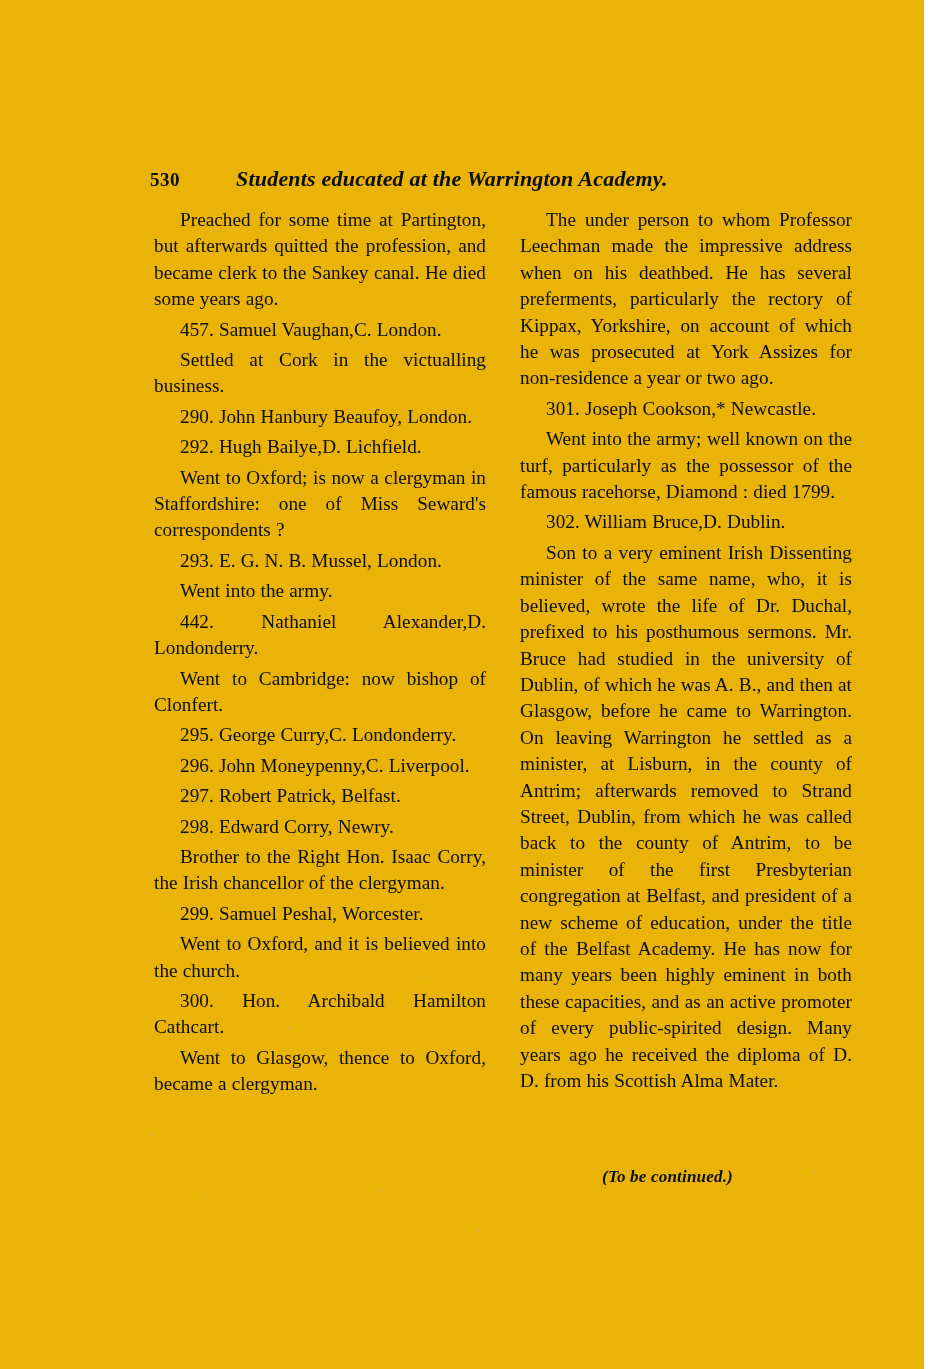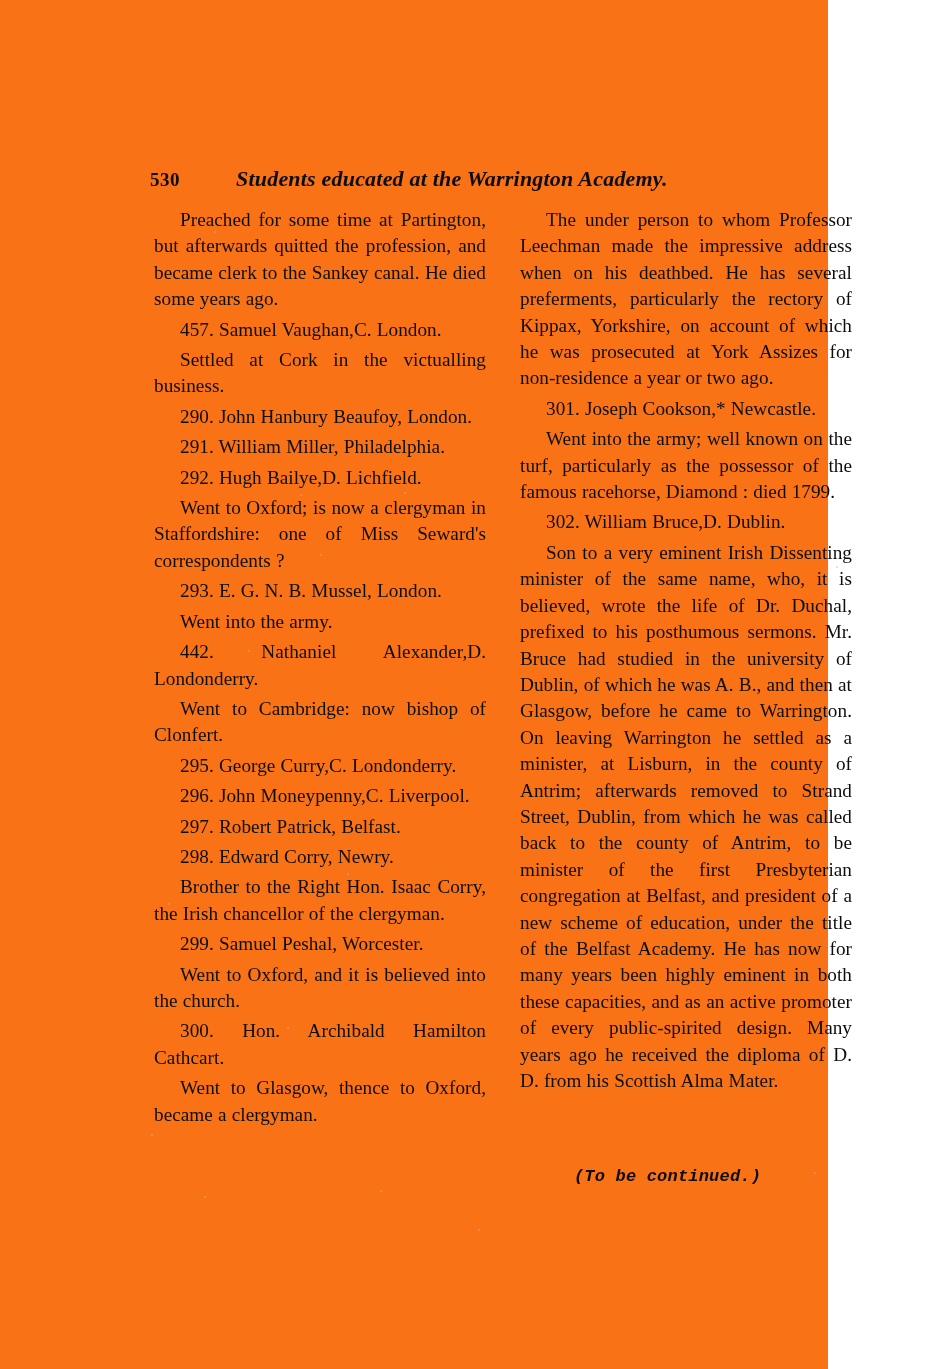--- a/index.html
+++ b/index.html
@@ -12,23 +12,23 @@
     height: 1369px;
     position: relative;
     font-family: "Liberation Serif", "DejaVu Serif", serif;
     color: #0d0d0d;
     overflow: hidden;
   }
 
   .page {
     position: absolute;
     left: 0; top: 0;
-    width: 828px;
+    width: 924px;
     height: 1369px;
-    background: #f97316;
+    background: #eab308;
   }
 
   
   .runhead {
     position: absolute;
     left: 150px;
     top: 166px;
     width: 660px;
     height: 30px;
     display: flex;
@@ -86,21 +86,20 @@
   .closing {
     position: absolute;
     left: 495px;
     top: 1167px;
     width: 345px;
     text-align: center;
     font-size: 17px;
     font-style: italic;
     font-weight: bold;
     letter-spacing: 0.2px;
-    font-family: Liberation Mono, monospace;
   }
 
   
   .speck {
     position: absolute;
     background: #b9b9b9;
     border-radius: 50%;
     opacity: .55;
   }
 </style>
@@ -113,21 +112,20 @@
     <span class="folio">530</span>
     <span class="runhead-title">Students educated at the Warrington Academy.</span>
   </div>
 
   <div class="columns">
     <div class="col" id="left-col">
         <p class="ind">Preached for some time at Partington, but afterwards quitted the profession, and became clerk to the Sankey canal. He died some years ago.</p>
         <p class="ind">457. Samuel Vaughan,C. London.</p>
         <p class="ind">Settled at Cork in the victualling business.</p>
         <p class="ind">290. John Hanbury Beaufoy, London.</p>
-        <p class="ind">291. William Miller, Philadelphia.</p>
         <p class="ind">292. Hugh Bailye,D. Lichfield.</p>
         <p class="ind">Went to Oxford; is now a clergyman in Staffordshire: one of Miss Seward's correspondents ?</p>
         <p class="ind">293. E. G. N. B. Mussel, London.</p>
         <p class="ind">Went into the army.</p>
         <p class="ind">442. Nathaniel Alexander,D. Londonderry.</p>
         <p class="ind">Went to Cambridge: now bishop of Clonfert.</p>
         <p class="ind">295. George Curry,C. Londonderry.</p>
         <p class="ind">296. John Moneypenny,C. Liverpool.</p>
         <p class="ind">297. Robert Patrick, Belfast.</p>
         <p class="ind">298. Edward Corry, Newry.</p>

